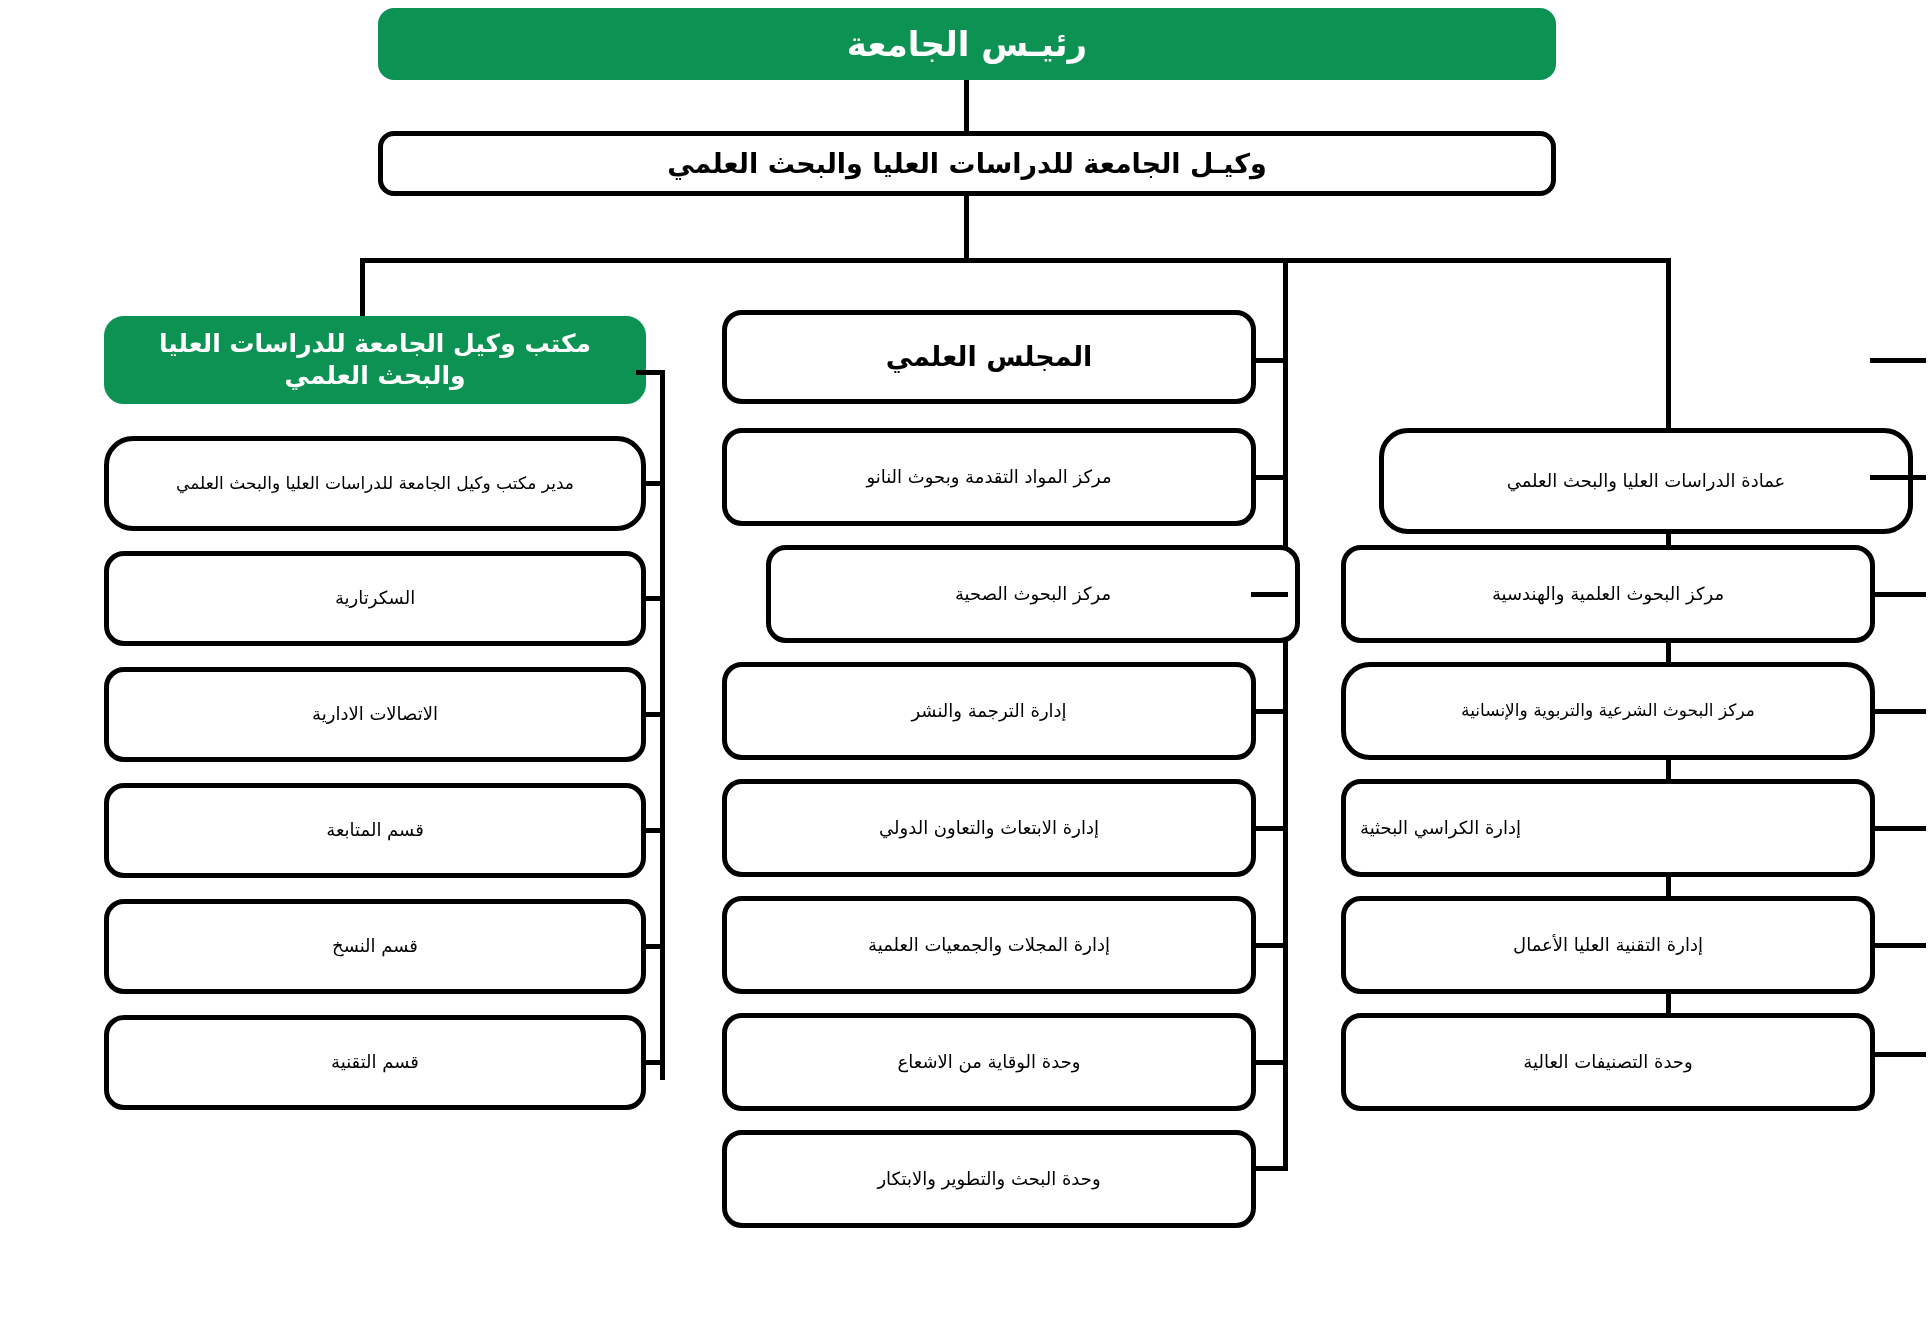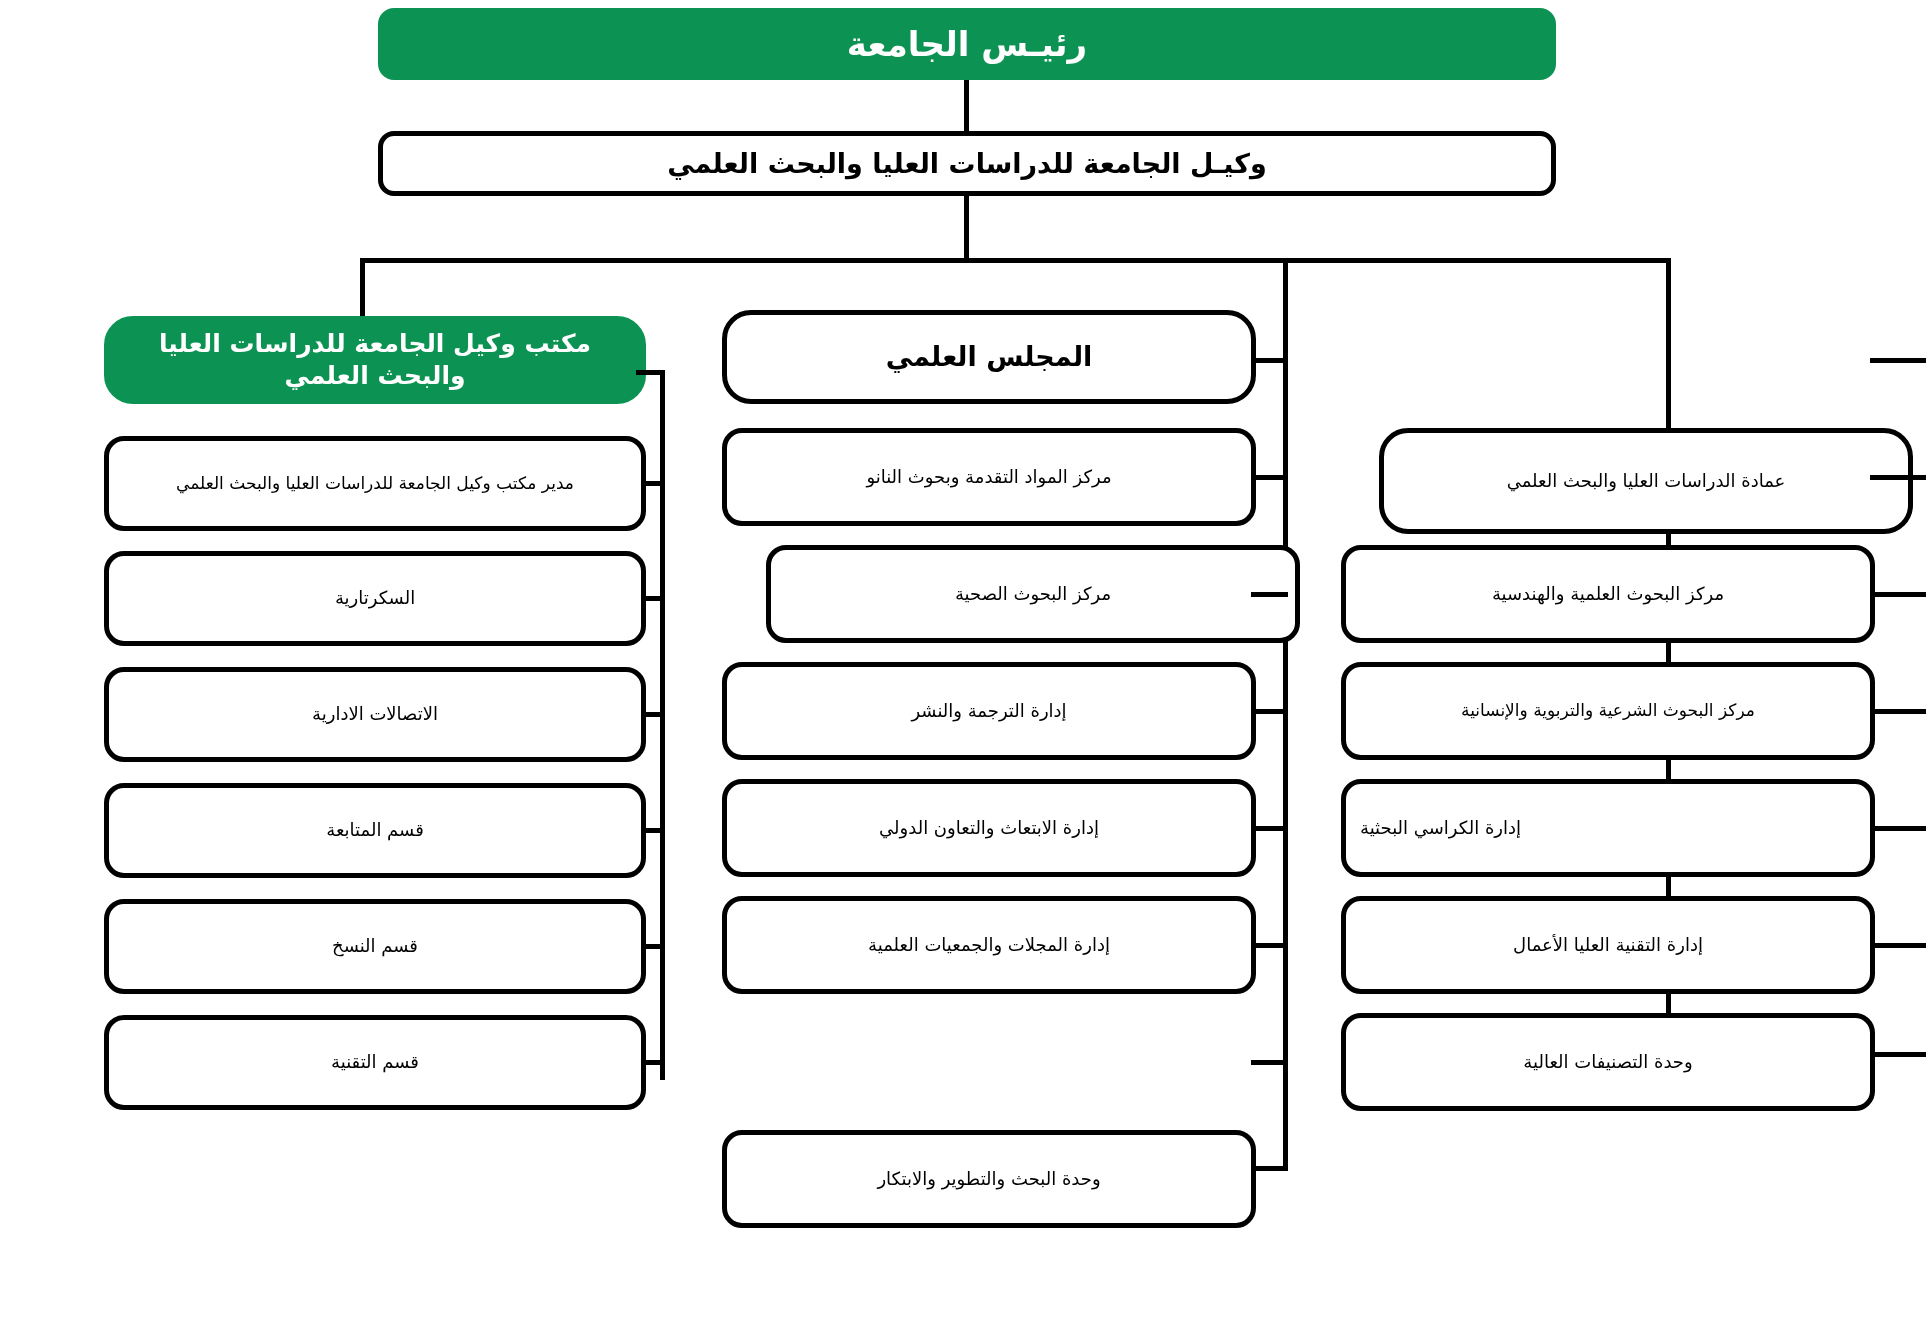--- a/index.html
+++ b/index.html
@@ -60,37 +60,38 @@
     border-radius: 16px;
     font-size: 27px;
     font-weight: 700;
   }
 
   
   .col-header {
     font-size: 27px;
     font-weight: 700;
     height: 98px;
-    border-radius: 29px;
+    border-radius: 20px;
   }
   .col-header.green {
     font-size: 25px;
     line-height: 1.3;
     padding: 4px 4px;
   }
 
   
   .col-child {
     font-size: 18px;
     font-weight: 400;
     height: 100px;
     border-radius: 20px;
   }
   .col-child.small {
     font-size: 17px;
+    border-radius: 29px;
   }
 
   
   .line {
     position: absolute;
     background: #000000;
   }
   .vline { width: 5px; }
   .hline { height: 5px; }
 </style>
@@ -181,20 +182,23 @@
   <div class="node col-child" style="left:722px; top:779px; width:534px; height:98px;">
     <span>إدارة الابتعاث والتعاون الدولي</span>
   </div>
   <div class="line hline" style="left:1251px; top:826px; width:37px;"></div>
 
   <div class="node col-child" style="left:722px; top:896px; width:534px; height:98px;">
     <span>إدارة المجلات والجمعيات العلمية</span>
   </div>
   <div class="line hline" style="left:1251px; top:943px; width:37px;"></div>
 
+  <div class="node col-child" style="left:722px; top:1013px; width:534px; height:98px;">
+    <span>وحدة الوقاية من الاشعاع</span>
+  </div>
   <div class="line hline" style="left:1251px; top:1060px; width:37px;"></div>
 
   <div class="node col-child" style="left:722px; top:1130px; width:534px; height:98px;">
     <span>وحدة البحث والتطوير والابتكار</span>
   </div>
   <div class="line hline" style="left:1251px; top:1166px; width:37px;"></div>
 
 
   <div class="line vline" style="left:1666px; top:358px; height:694px;"></div>
 

